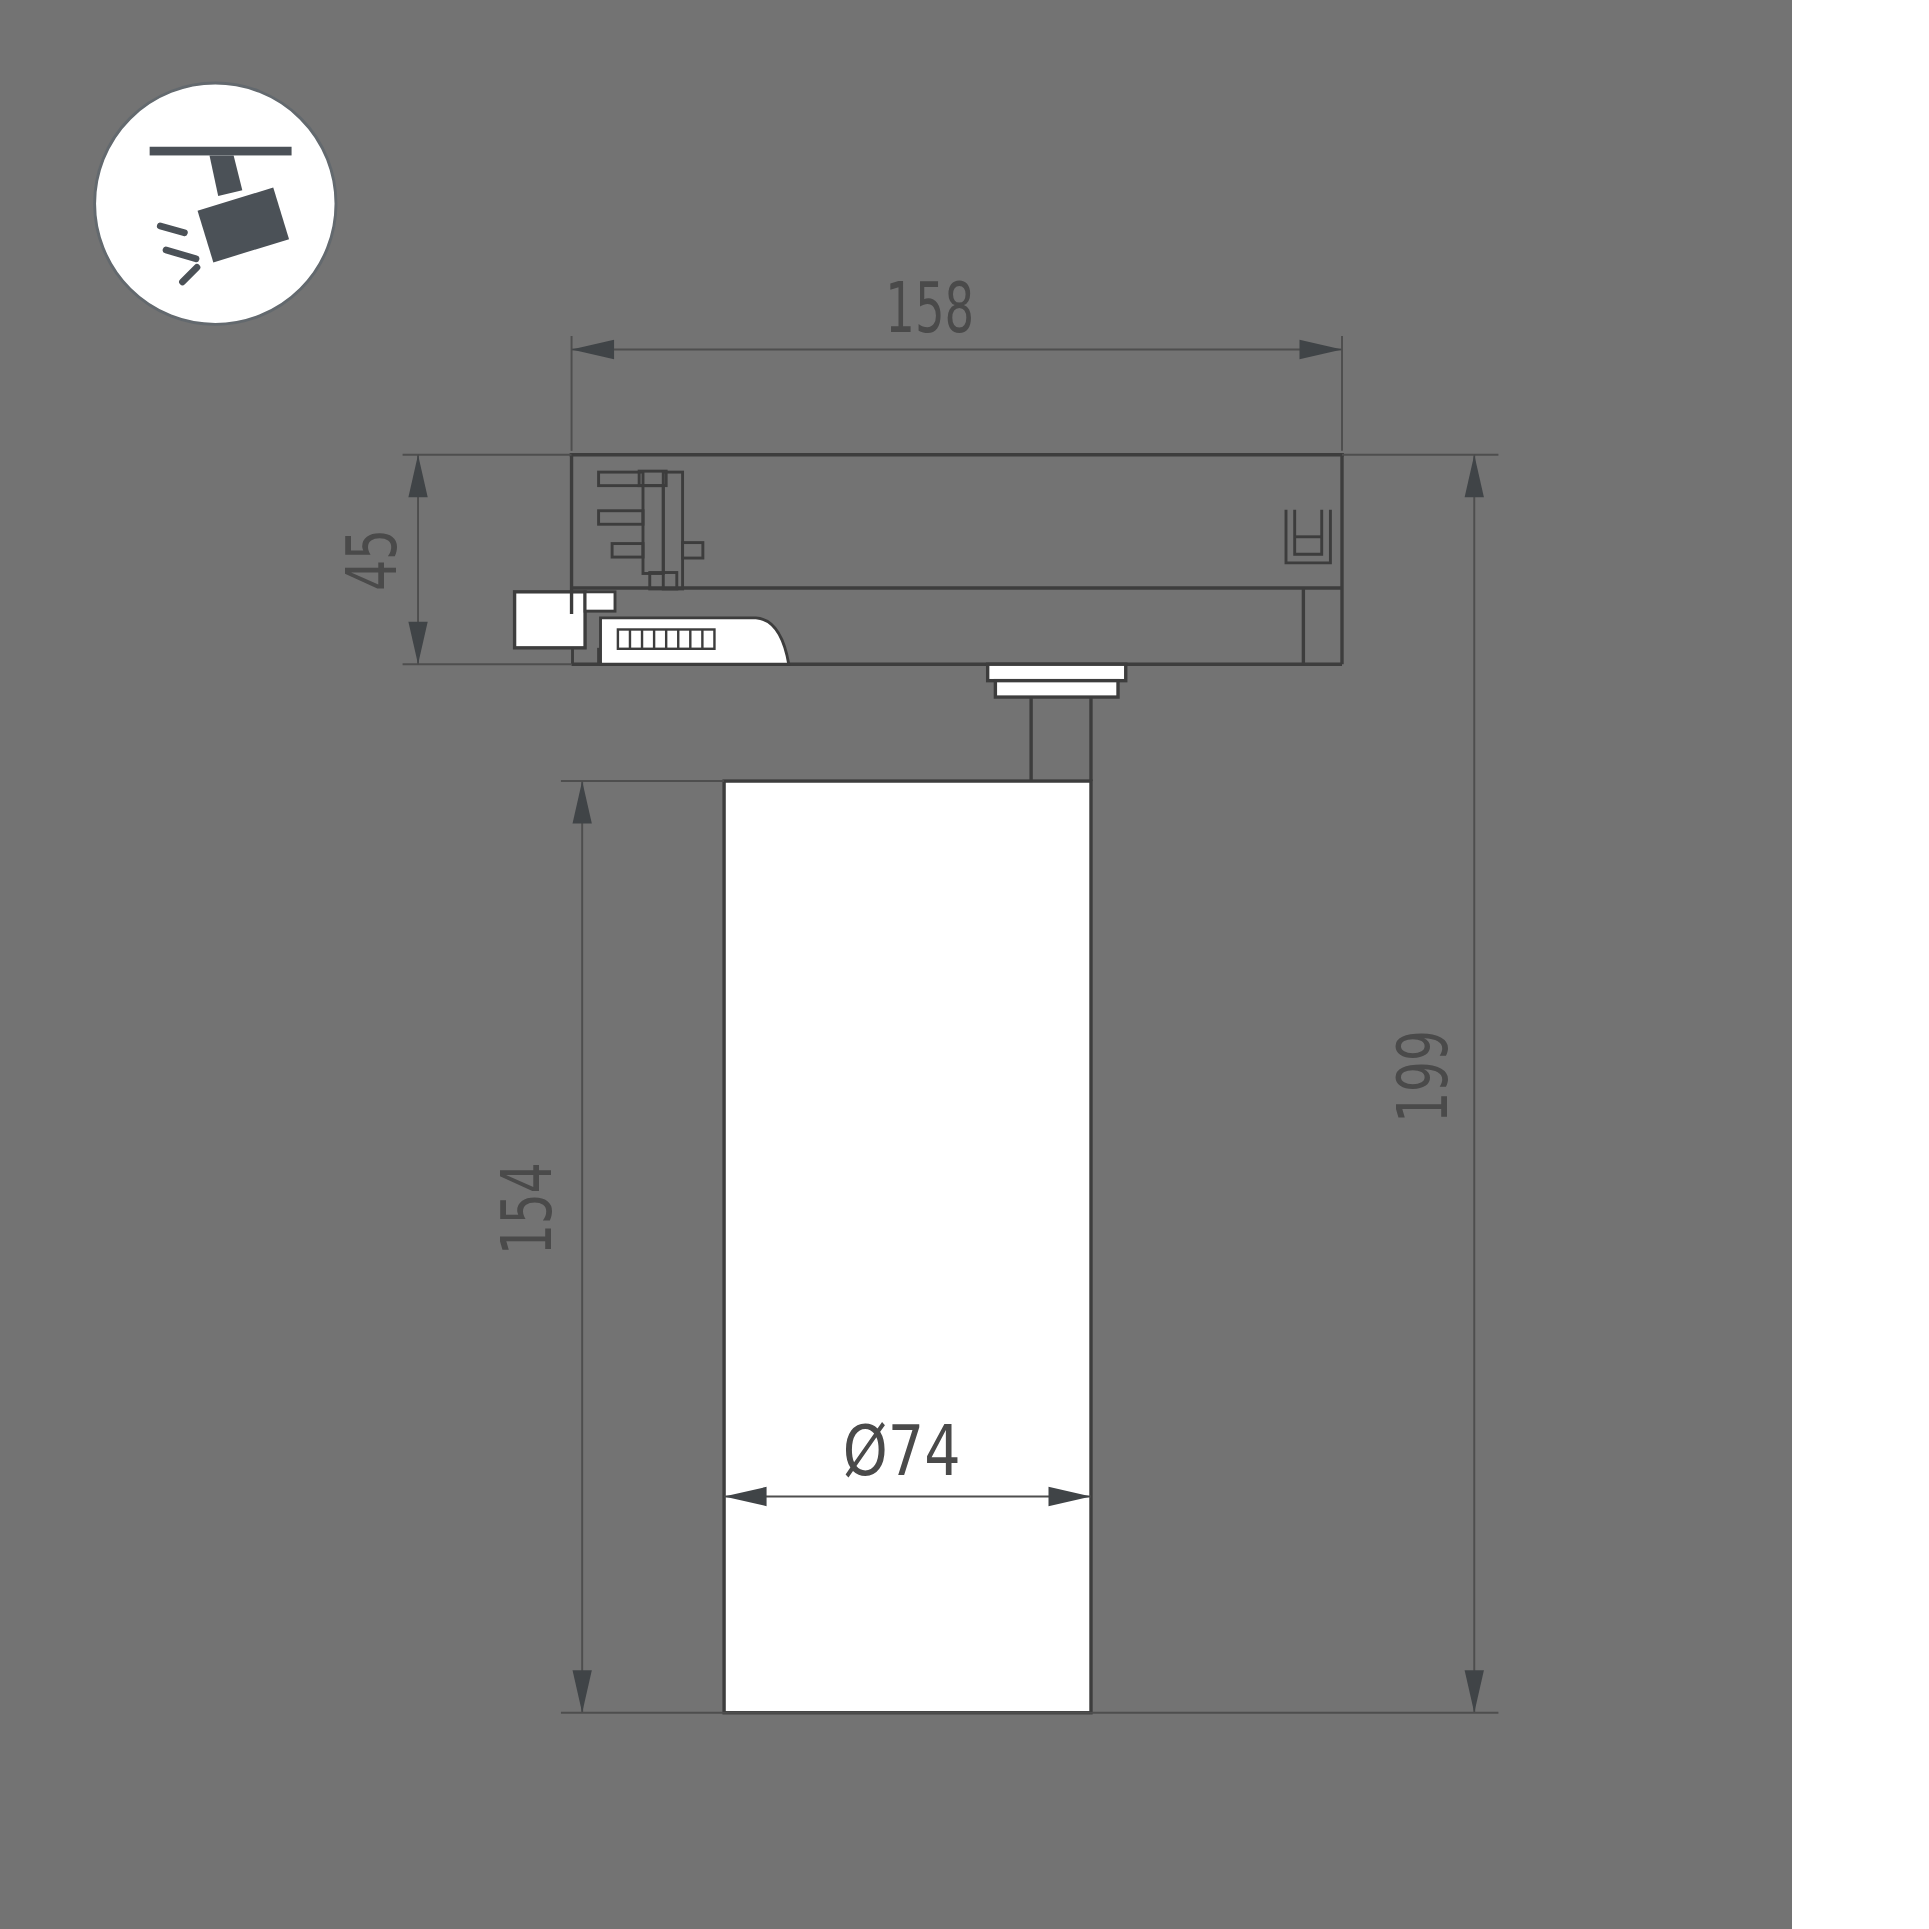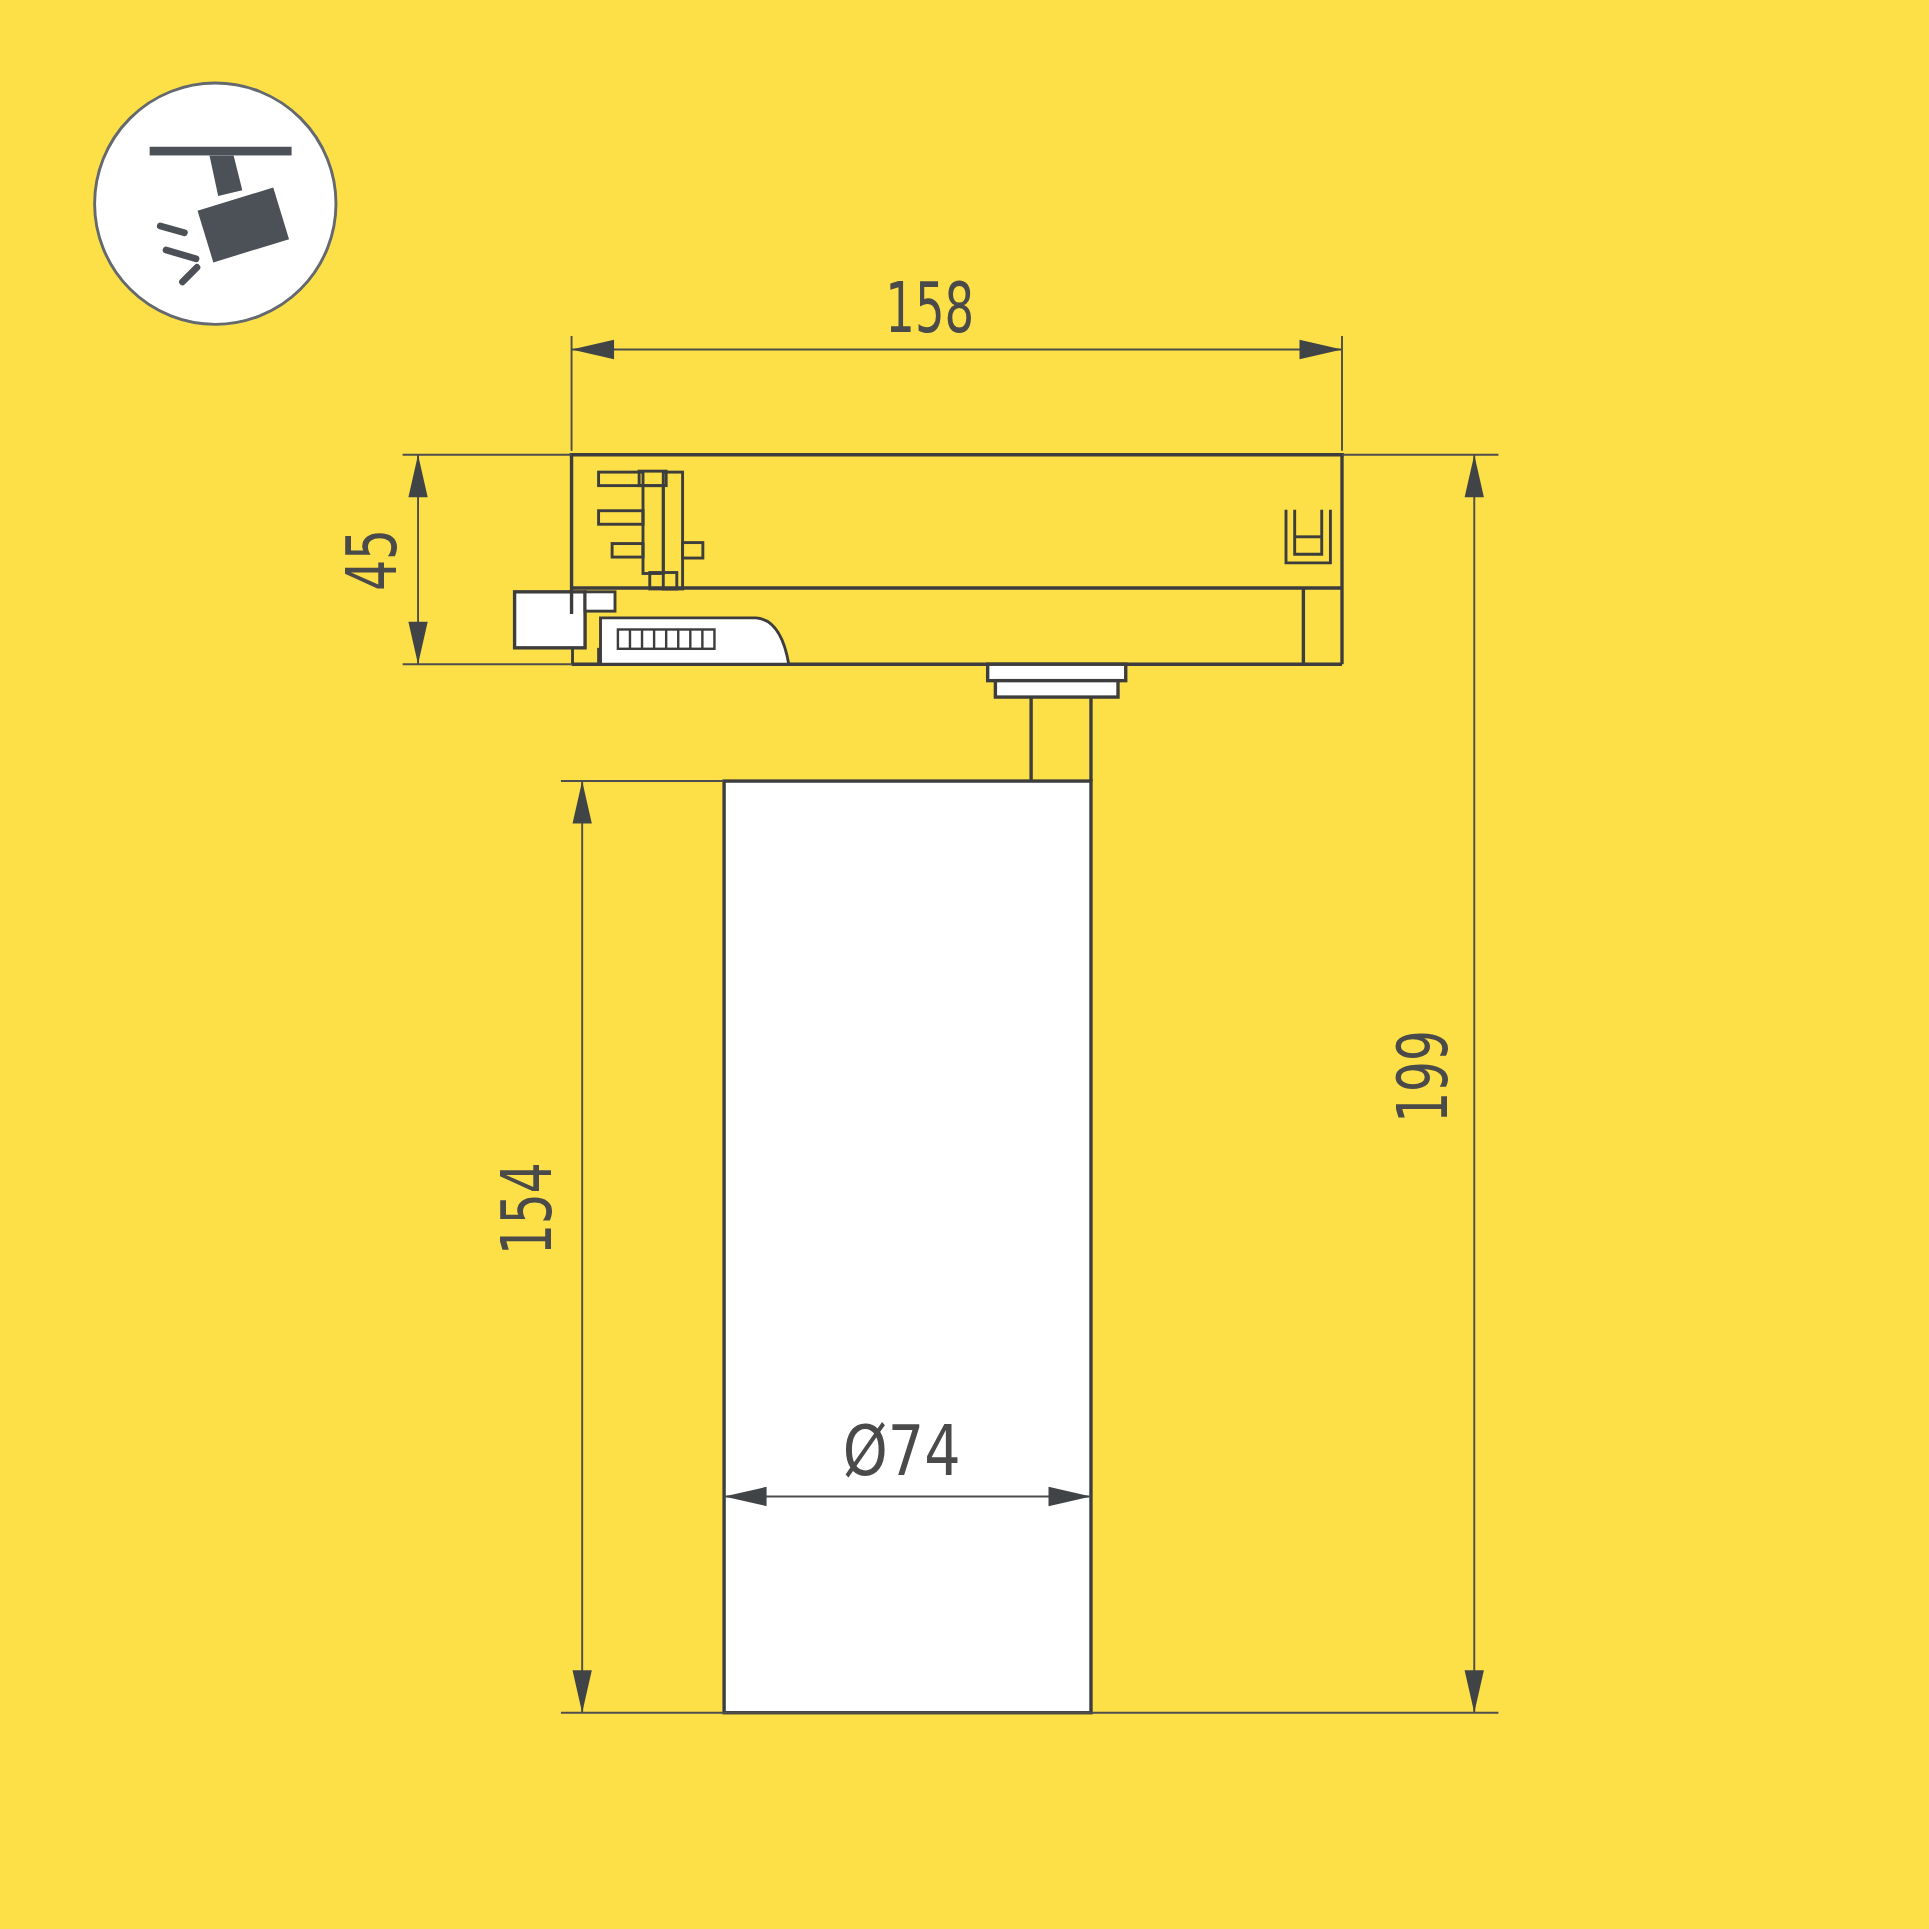--- a/index.html
+++ b/index.html
@@ -3,23 +3,23 @@
 <meta charset="utf-8">
 <style>
   html,body{
     margin:0;
     padding:0;
     background:#ffffff;
     font-family:"DejaVu Sans",sans-serif;
   }
   .canvas{
     position:relative;
-    width:1929px;
+    width:1792px;
     height:1929px;
-    background:#fde047;
+    background:#737373;
     overflow:hidden;
   }
   svg{display:block}
   .dim-text{
     font-family:"DejaVu Sans",sans-serif;
     font-size:72px;
     fill:#4a4a4a;
     letter-spacing:0;
   }
 </style>

